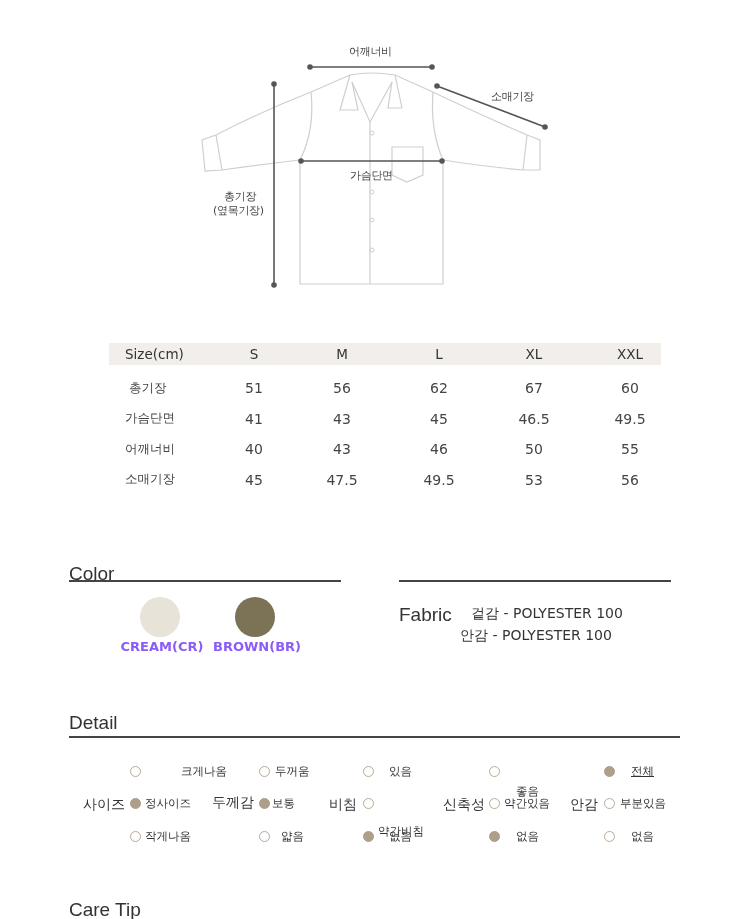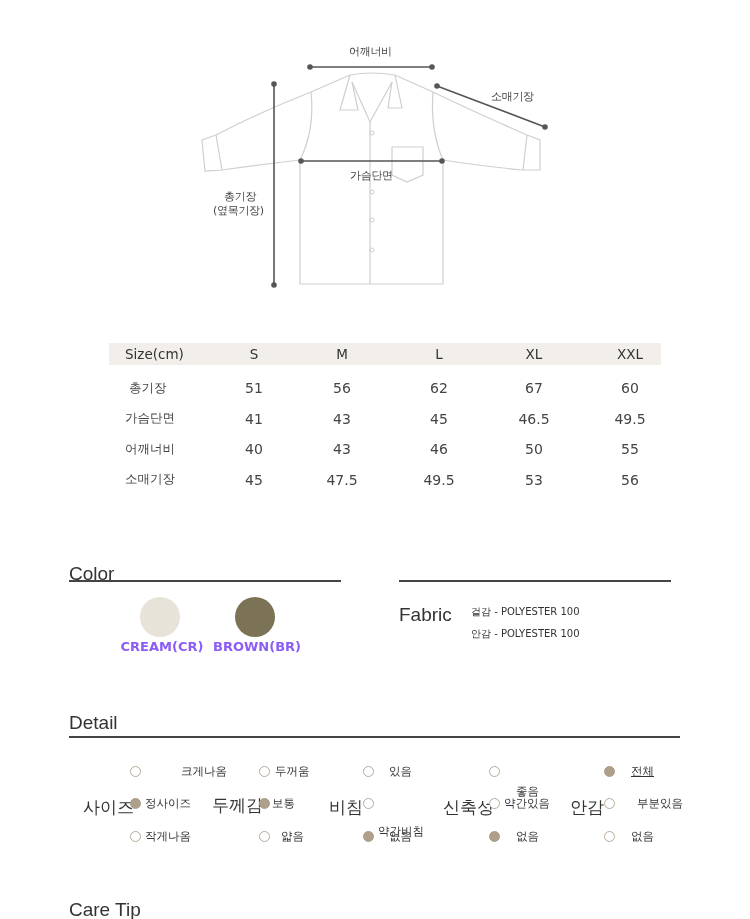--- a/index.html
+++ b/index.html
@@ -30,24 +30,24 @@
 
   
   .sec-title { position: absolute; font-family: "Liberation Sans", sans-serif; font-size: 19px; color: #333; font-weight: normal; }
   .sec-line { position: absolute; height: 2px; background: #444; }
 
   
   .swatch { position: absolute; width: 40px; height: 40px; border-radius: 50%; }
   .swatch-label { position: absolute; font-size: 13px; color: #8b5cf6; white-space: nowrap; text-align: center; width: 110px; font-weight: bold; }
 
   
-  .fabric-line { position: absolute; font-size: 10px; color: #333; white-space: nowrap; }
-
-  
-  .d-cat { position: absolute; font-size: 17px; color: #333; white-space: nowrap; }
+  .fabric-line { position: absolute; font-size: 14px; color: #333; white-space: nowrap; }
+
+  
+  .d-cat { position: absolute; font-size: 14px; color: #333; white-space: nowrap; }
   .d-radio { position: absolute; width: 9px; height: 9px; border-radius: 50%; border: 1px solid #b7ab98; background: #fff; }
   .d-radio.on { background: #ad9f89; border-color: #ad9f89; }
   .d-opt { position: absolute; font-size: 11.5px; color: #333; white-space: nowrap; }
 </style>
 </head>
 <body>
 
 <div id="diagram" class="abs">
   <svg width="750" height="310" style="position:absolute;left:0;top:0;">
     <g fill="none" stroke="#cfcfcf" stroke-width="1.2">
@@ -147,21 +147,21 @@
 <div class="sec-line" style="left:69px;top:580px;width:272px;"></div>
 
 <div class="swatch" style="left:140px;top:597px;background:#e8e3d8;"></div>
 <div class="swatch-label" style="left:107px;top:639px;">CREAM(CR)</div>
 <div class="swatch" style="left:235px;top:597px;background:#7c7256;"></div>
 <div class="swatch-label" style="left:202px;top:639px;">BROWN(BR)</div>
 
 <div class="sec-title" style="left:399px;top:556px;margin-top:48px;">Fabric</div>
 <div class="sec-line" style="left:399px;top:580px;width:272px;"></div>
 <div class="fabric-line" style="left:471px;top:605px;">겉감 - POLYESTER 100</div>
-<div class="fabric-line" style="left:471px;top:627px;">안감 - POLYESTER 100</div>
+<div class="fabric-line" style="left:460px;top:627px;">안감 - POLYESTER 100</div>
 
 <div class="sec-title" style="left:69px;top:712px;">Detail</div>
 <div class="sec-line" style="left:69px;top:736px;width:611px;"></div>
 
 <div>
   <span class="d-cat" style="left:83px;top:796px;">사이즈</span>
   <span class="d-radio" style="left:130px;top:766px;"></span>
   <span class="d-opt" style="left:145px;top:764px;margin-left:36px;">크게나옴</span>
   <span class="d-radio on" style="left:130px;top:798px;"></span>
   <span class="d-opt" style="left:145px;top:796px;">정사이즈</span>
@@ -197,18 +197,18 @@
   <span class="d-opt" style="left:504px;top:796px;">약간있음</span>
   <span class="d-radio on" style="left:489px;top:831px;"></span>
   <span class="d-opt" style="left:516px;top:829px;">없음</span>
 </div>
 
 <div>
   <span class="d-cat" style="left:570px;top:796px;">안감</span>
   <span class="d-radio on" style="left:604px;top:766px;"></span>
   <span class="d-opt" style="left:631px;top:764px;text-decoration:underline;">전체</span>
   <span class="d-radio" style="left:604px;top:798px;"></span>
-  <span class="d-opt" style="left:620px;top:796px;margin-left:17px;">부분있음</span>
+  <span class="d-opt" style="left:620px;top:796px;">부분있음</span>
   <span class="d-radio" style="left:604px;top:831px;"></span>
   <span class="d-opt" style="left:631px;top:829px;">없음</span>
 </div>
 
 <div class="sec-title" style="left:69px;top:899px;">Care Tip</div>
 
 </body></html>

